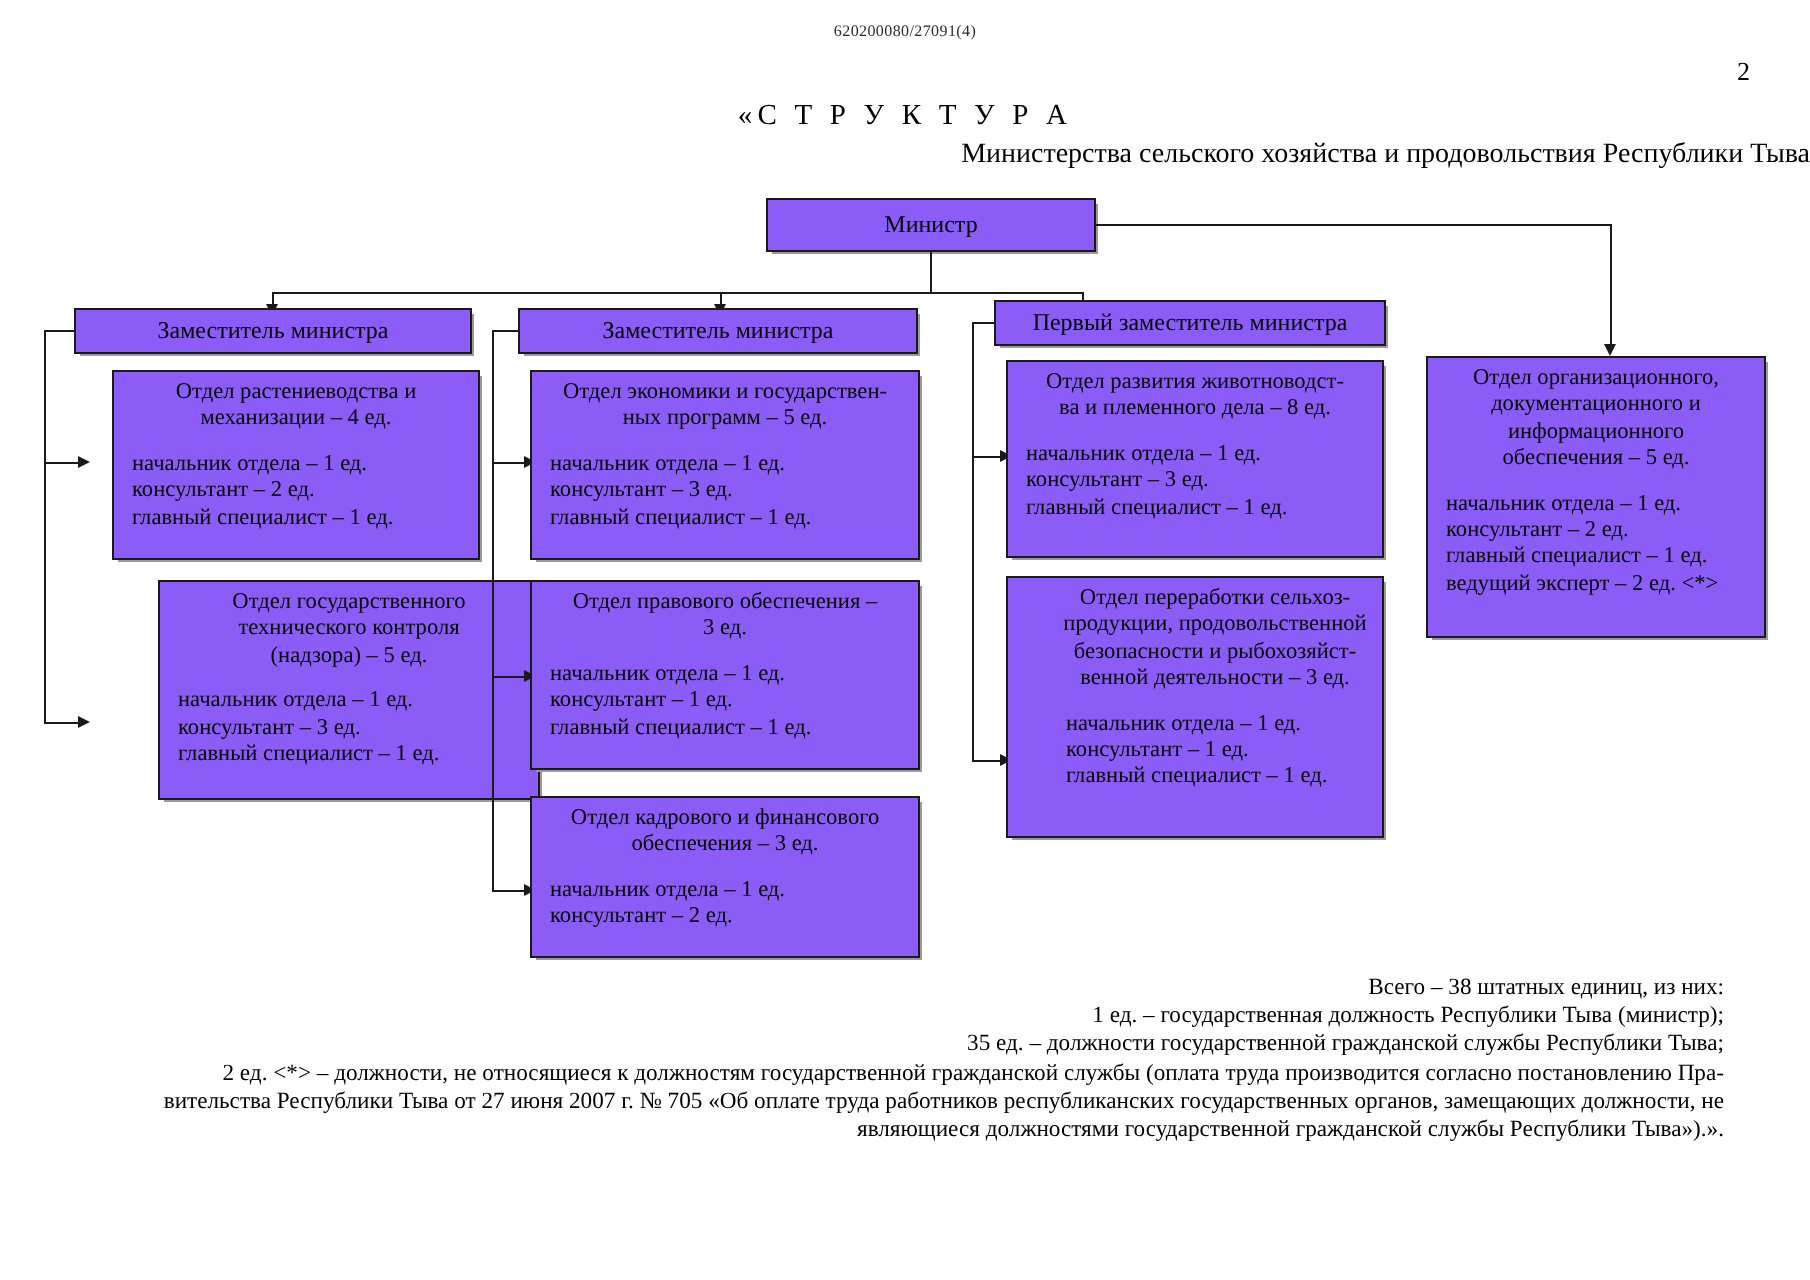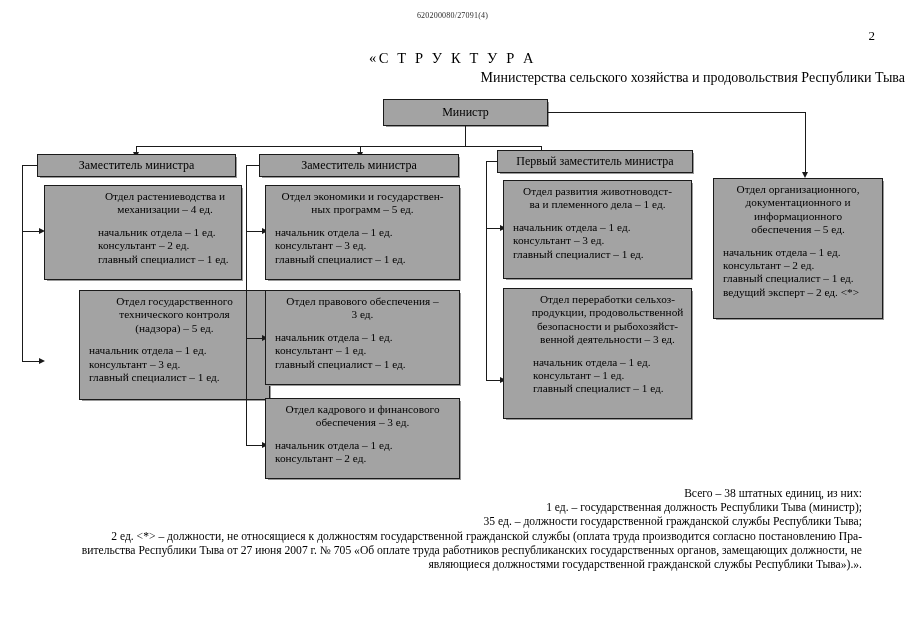--- a/index.html
+++ b/index.html
@@ -54,21 +54,21 @@
     width: 905px;
     text-align: right;
     font-size: 14px;
   }
 
   
   .box {
     position: absolute;
     box-sizing: border-box;
     border: 1px solid #1a1a1a;
-    background: #a3a3a3;
+    background: #8b5cf6;
     box-shadow: 2px 2px 0 -1px #9a9a9a;
     font-size: 11.3px;
     line-height: 13.4px;
   }
   .box .head {
     display: block;
     text-align: center;
     padding: 4px 5px 0 5px;
     white-space: pre-line;
   }
@@ -165,21 +165,21 @@
     <span>Первый заместитель министра</span>
   </div>
 
   <div class="ln h" style="left:22px; top:165px; width:16px;"></div>
   <div class="ln v" style="left:22px; top:165px; height:196px;"></div>
   <div class="ln h" style="left:22px; top:231px; width:19px;"></div>
   <div class="arrow-right" style="left:39px; top:227.5px;"></div>
   <div class="ln h" style="left:22px; top:361px; width:19px;"></div>
   <div class="arrow-right" style="left:39px; top:357.5px;"></div>
 
-  <div class="box" style="left:44px; top:185px; width:198px; height:95px;padding-left:44px;">
+  <div class="box" style="left:56px; top:185px; width:184px; height:95px;">
     <span class="head">Отдел растениеводства и
 механизации – 4 ед.</span>
     <span class="staff">начальник отдела – 1 ед.
 консультант – 2 ед.
 главный специалист – 1 ед.</span>
   </div>
 
   <div class="box" style="left:44px; top:290px; width:191px; height:110px;margin-left:35px;">
     <span class="head">Отдел государственного
 технического контроля
@@ -223,21 +223,21 @@
 
   <div class="ln h" style="left:486px; top:161px; width:12px;"></div>
   <div class="ln v" style="left:486px; top:161px; height:219px;"></div>
   <div class="ln h" style="left:486px; top:228px; width:15px;"></div>
   <div class="arrow-right" style="left:500px; top:224.5px;"></div>
   <div class="ln h" style="left:486px; top:380px; width:15px;"></div>
   <div class="arrow-right" style="left:500px; top:376.5px;"></div>
 
   <div class="box" style="left:503px; top:180px; width:189px; height:99px;">
     <span class="head">Отдел развития животноводст-
-ва и племенного дела – 1 ед.</span>
+ва и племенного дела – 8 ед.</span>
     <span class="staff">начальник отдела – 1 ед.
 консультант – 3 ед.
 главный специалист – 1 ед.</span>
   </div>
 
   <div class="box" style="left:503px; top:288px; width:189px; height:131px;padding-left:20px;">
     <span class="head">Отдел переработки сельхоз-
 продукции, продовольственной
 безопасности и рыбохозяйст-
 венной деятельности – 3 ед.</span>

